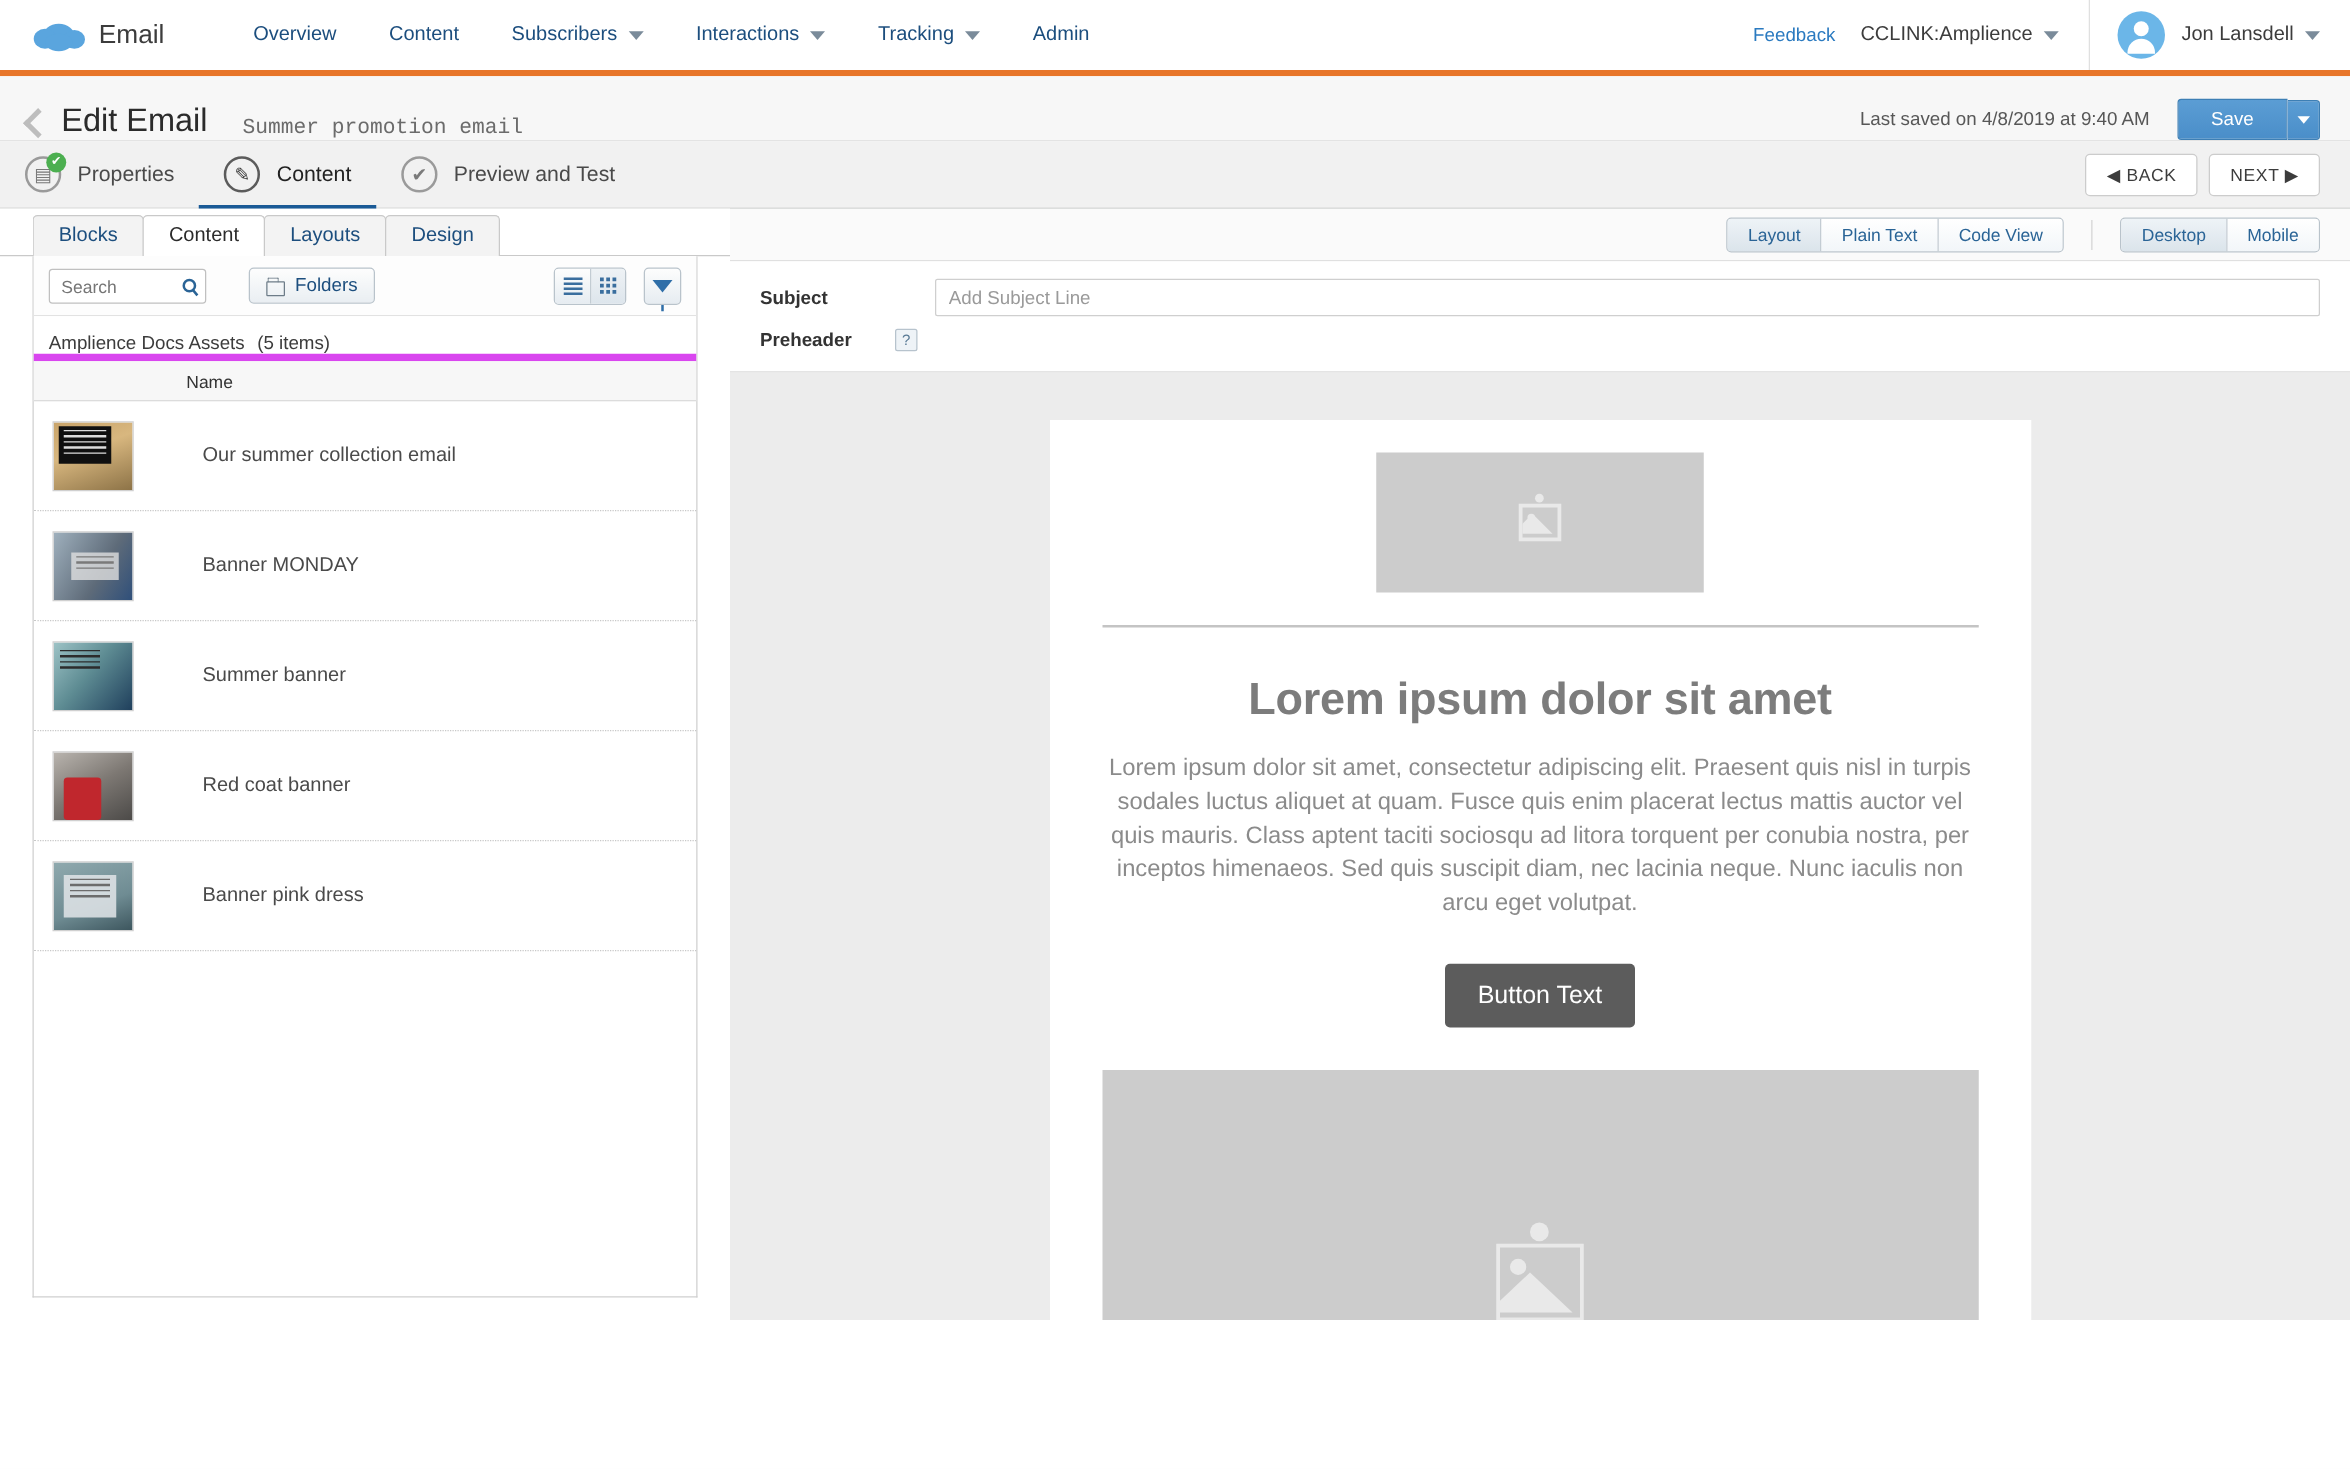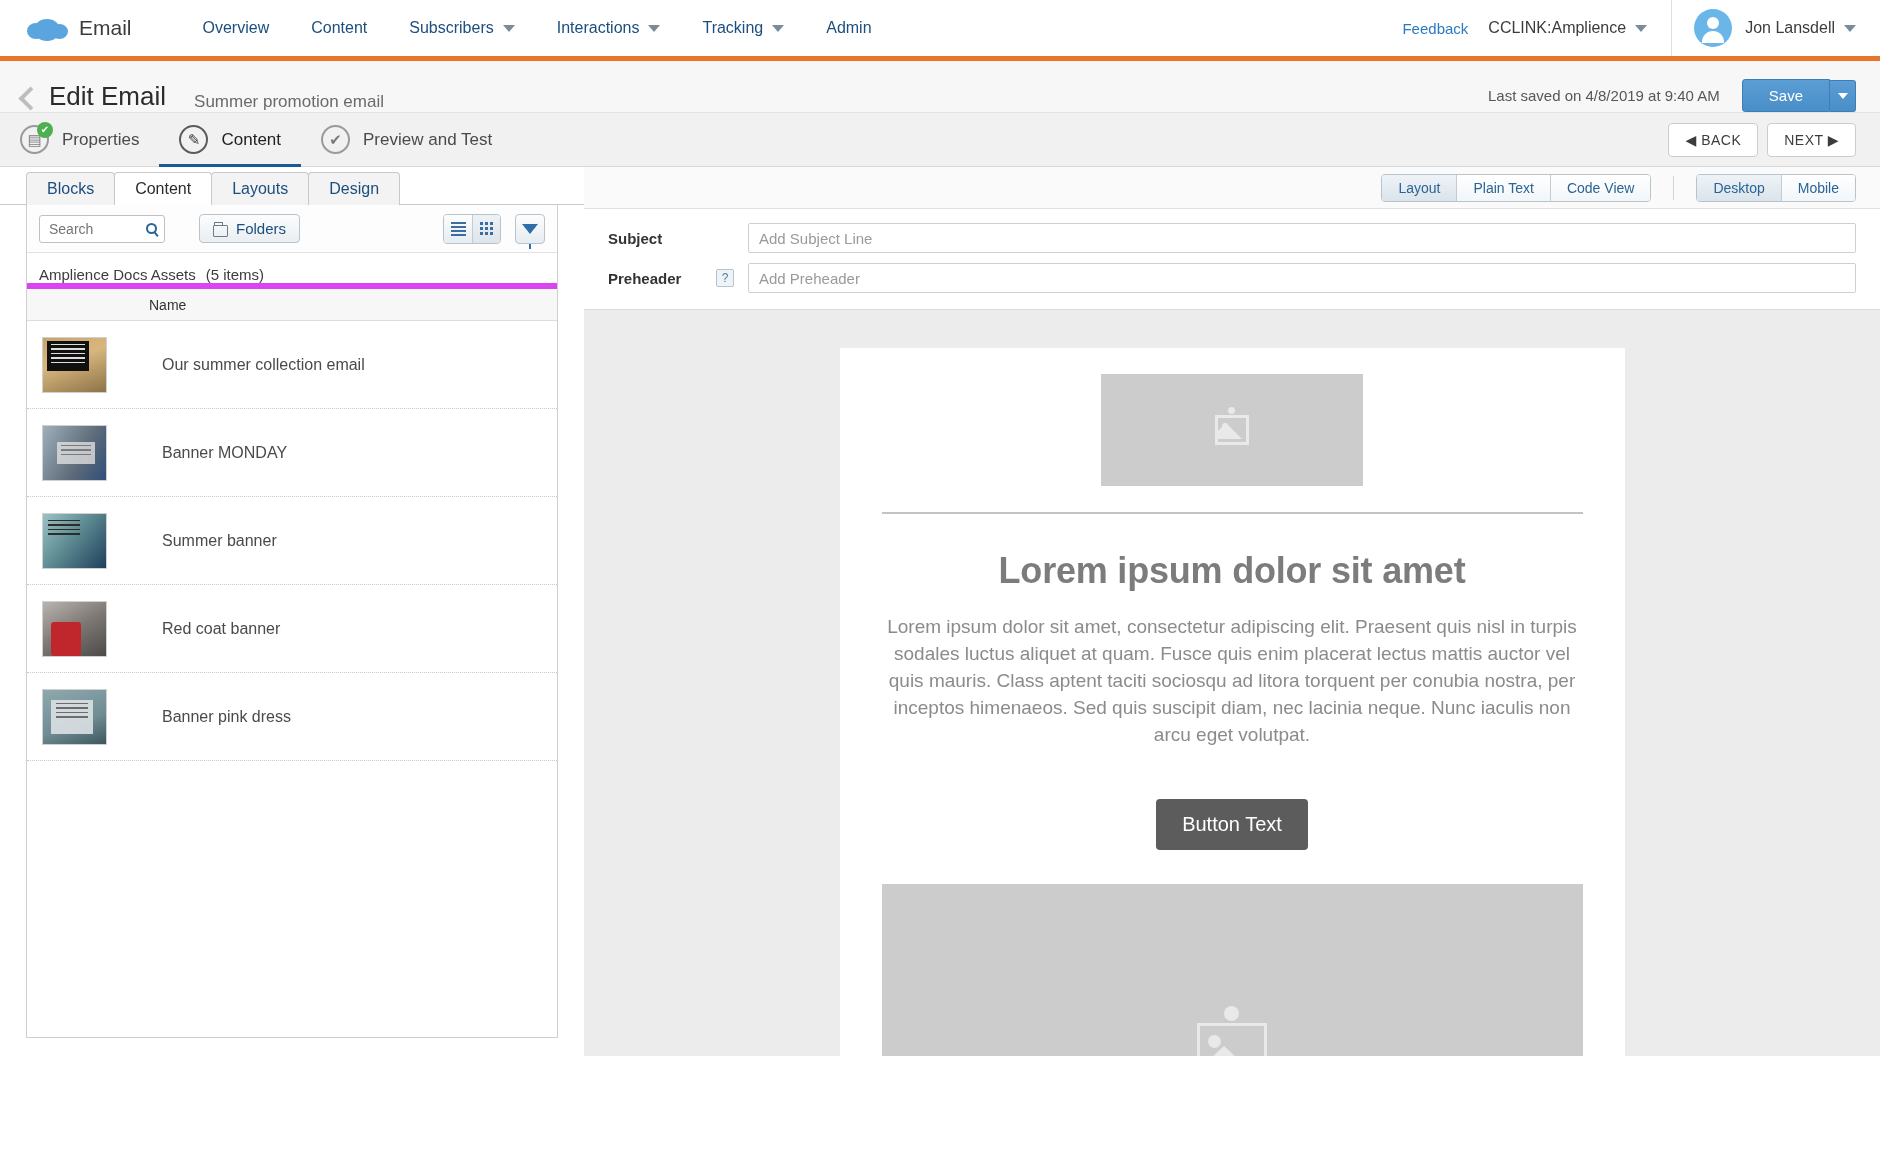--- a/index.html
+++ b/index.html
@@ -82,21 +82,21 @@
   .back-chevron {
     margin-left: 17px; margin-right: 12px; cursor: pointer;
     width: 20px; height: 26px; position: relative;
   }
   .back-chevron::before {
     content: ""; position: absolute; left: 5px; top: 4px;
     width: 13px; height: 13px; border-left: 4px solid #bdbdbd; border-bottom: 4px solid #bdbdbd;
     transform: rotate(45deg);
   }
   .page-title { font-size: 26px; color: #2b2b2b; font-weight: 400; }
-  .page-subtitle { font-size: 17px; color: #6b6b6b; margin-left: 28px; }
+  .page-subtitle { font-size: 17px; color: #6b6b6b; margin-left: 28px; font-family: Liberation Mono, monospace; }
   .head-right { margin-left: auto; display: flex; align-items: center; padding-right: 24px; }
   .lastsaved { font-size: 15px; color: #575757; margin-right: 22px; }
   .btn-save {
     background: linear-gradient(#5b9dd4,#4a8ec9); border: 1px solid #3d7fb5;
     color: #fff; font-size: 15px; padding: 7px 26px; border-radius: 3px 0 0 3px;
     cursor: pointer;
   }
   .btn-save-caret {
     background: linear-gradient(#5b9dd4,#4a8ec9); border: 1px solid #3d7fb5; border-left: none;
     width: 26px; height: 32px; border-radius: 0 3px 3px 0; cursor: pointer;
@@ -299,21 +299,21 @@
   .hr-line { height: 2px; background: #c4c4c4; margin: 26px 0 0 0; }
   .etitle {
     text-align: center; font-size: 36px; color: #7c7c7c; font-weight: bold;
     margin: 36px 0 0 0; letter-spacing: -0.2px;
   }
   .ebody {
     text-align: center; font-size: 19px; line-height: 1.42; color: #8b8b8b;
     margin: 22px 0 0 0;
   }
   .ebtn {
-    display: block; margin: 50px auto 0 auto; background: #5c5c5c; color: #fff;
+    display: block; margin: 34px auto 0 auto; background: #5c5c5c; color: #fff;
     font-size: 20px; border: none; border-radius: 4px; padding: 14px 26px; cursor: pointer;
     font-family: "Liberation Sans", sans-serif;
   }
 </style>
 </head>
 <body>
 
 <div class="topnav">
   <div class="brand">
     <div class="cloud-logo">
@@ -540,21 +540,20 @@
 
     <div class="subjectarea">
       <div class="fieldrow">
         <div class="flabel">Subject</div>
         <div class="spacer-18"></div>
         <input class="finput" placeholder="Add Subject Line" style="">
       </div>
       <div class="fieldrow">
         <div class="flabel">Preheader</div>
         <div class="helpq">?</div>
-        <input class="finput" placeholder="Add Preheader" style="">
       </div>
     </div>
 
     <div class="canvas">
       <div class="emailcard">
         <div class="ecpad">
           <div class="imgph top">
             <div class="ph-icon" style="width:34px;height:30px;">
               <div class="frame">
                 <span class="dot" style="width:6px;height:6px;left:4px;top:5px;"></span>

